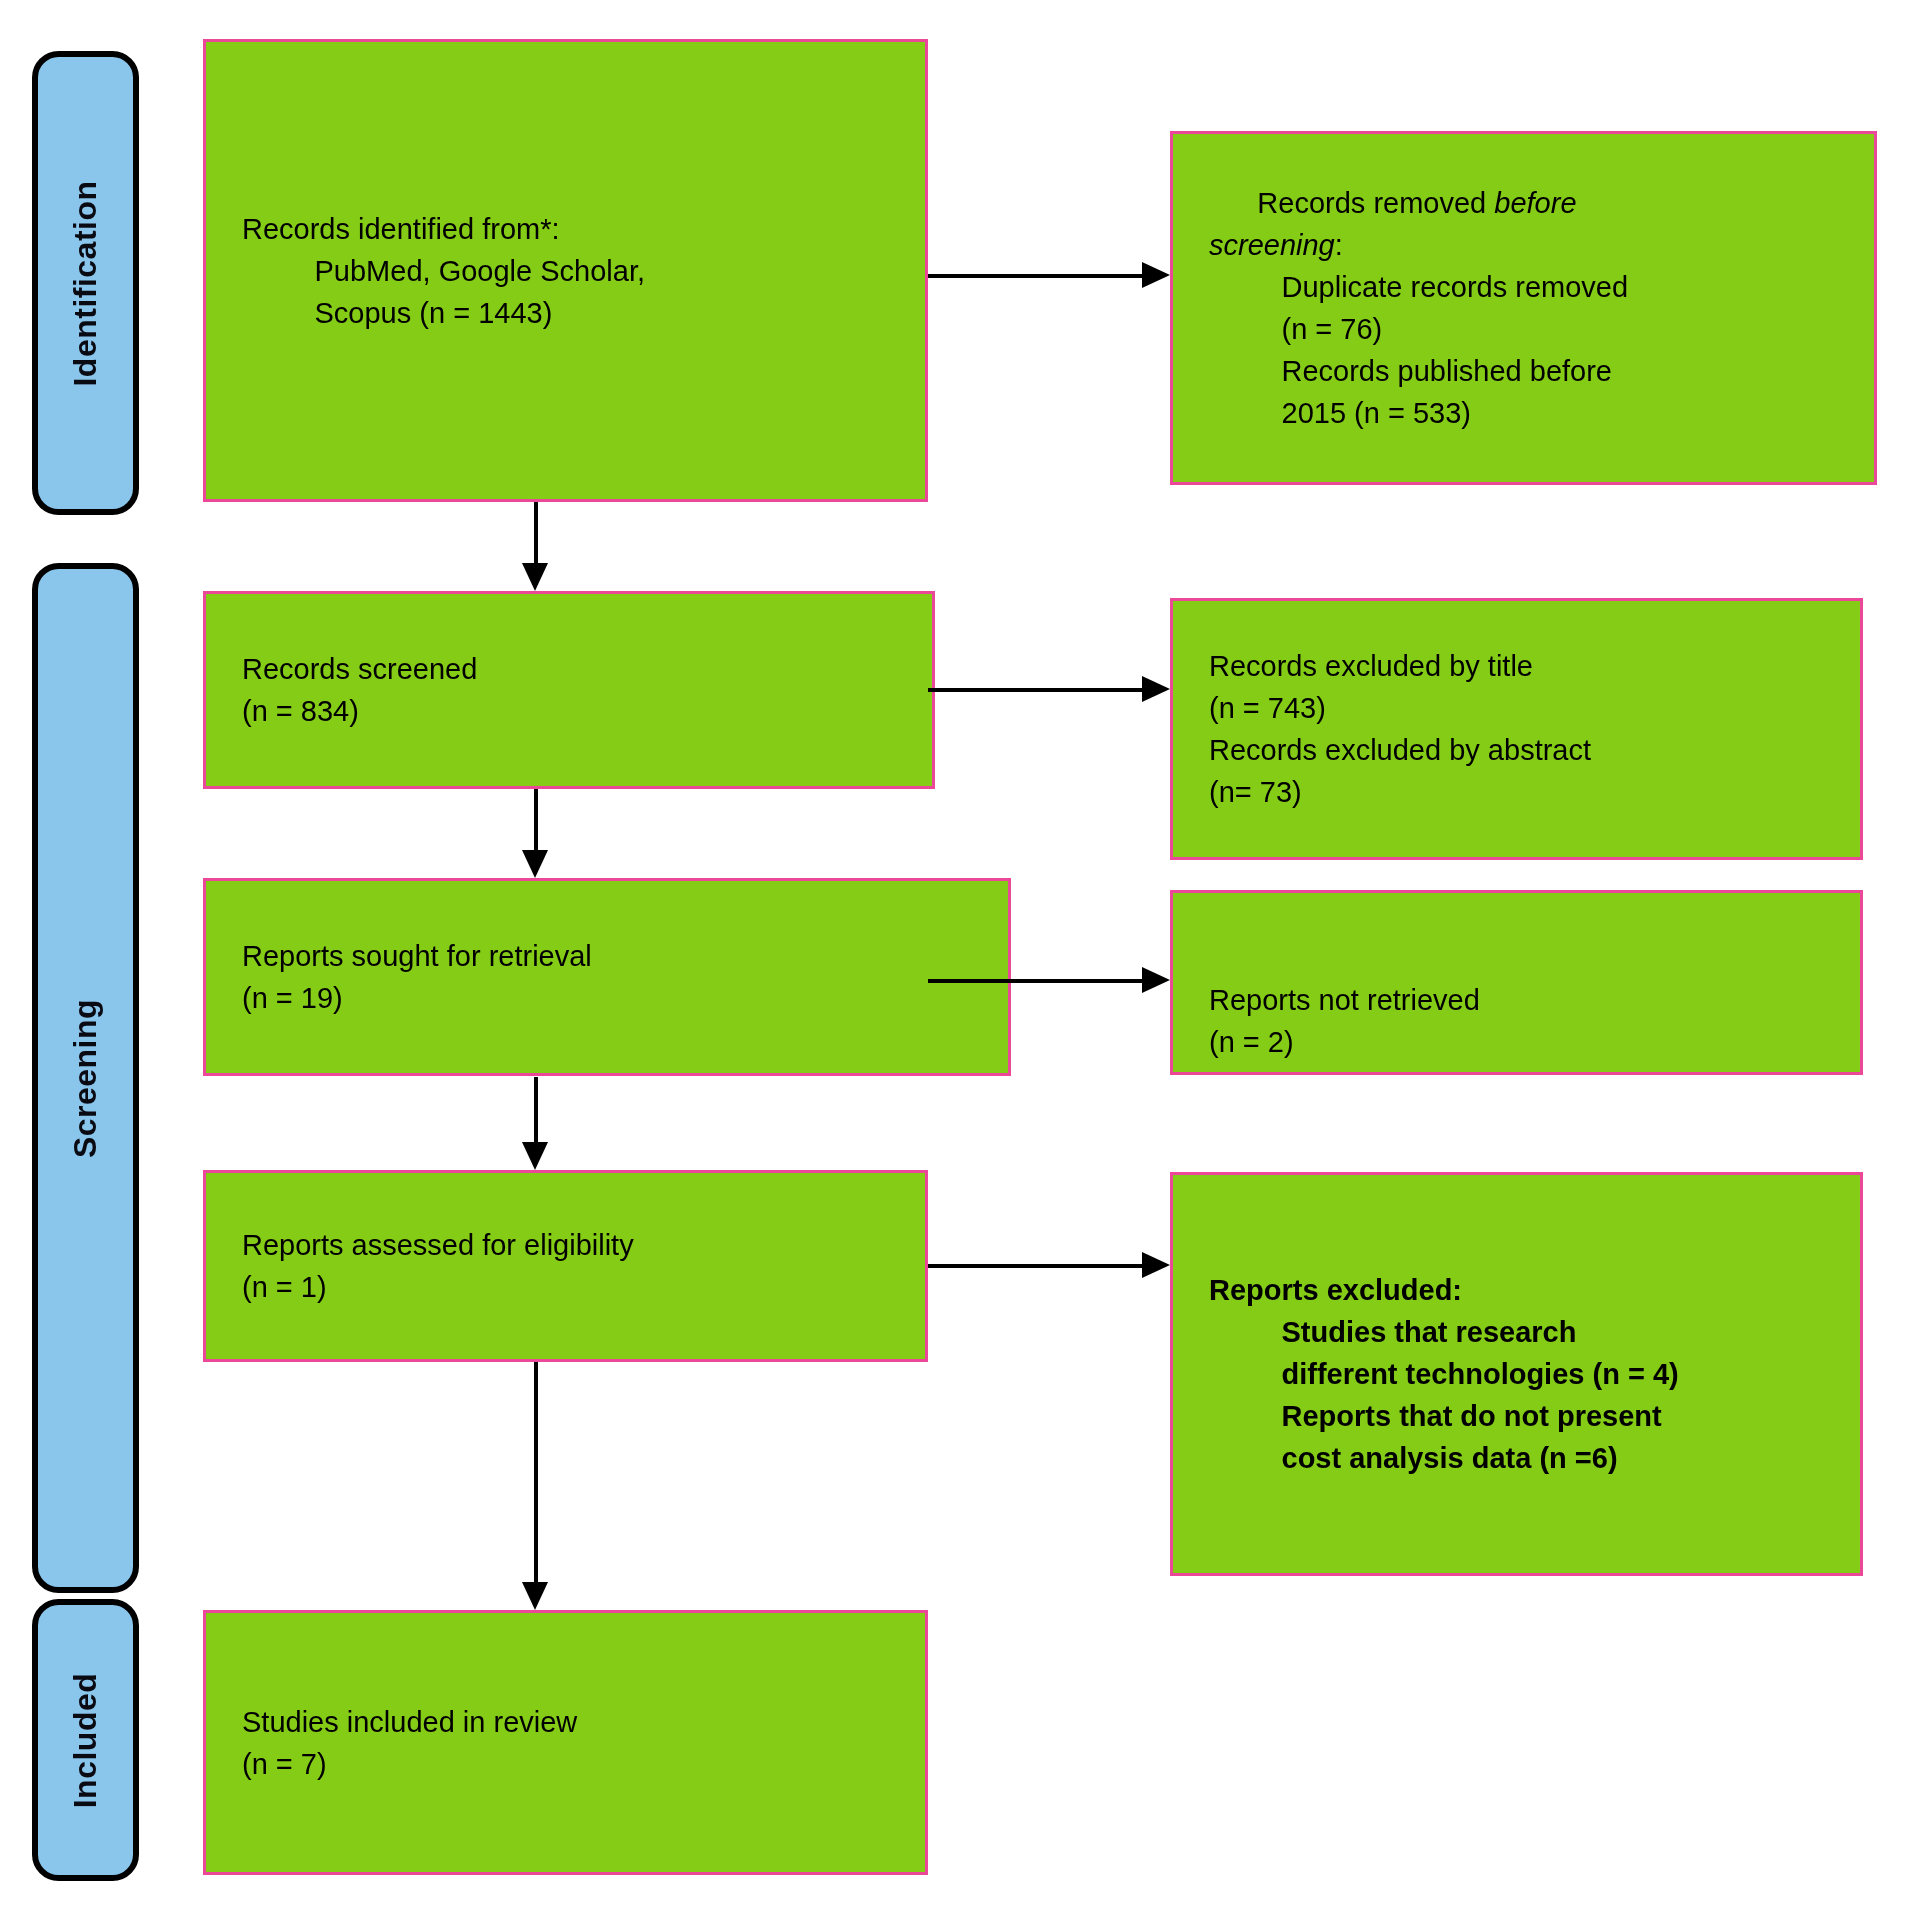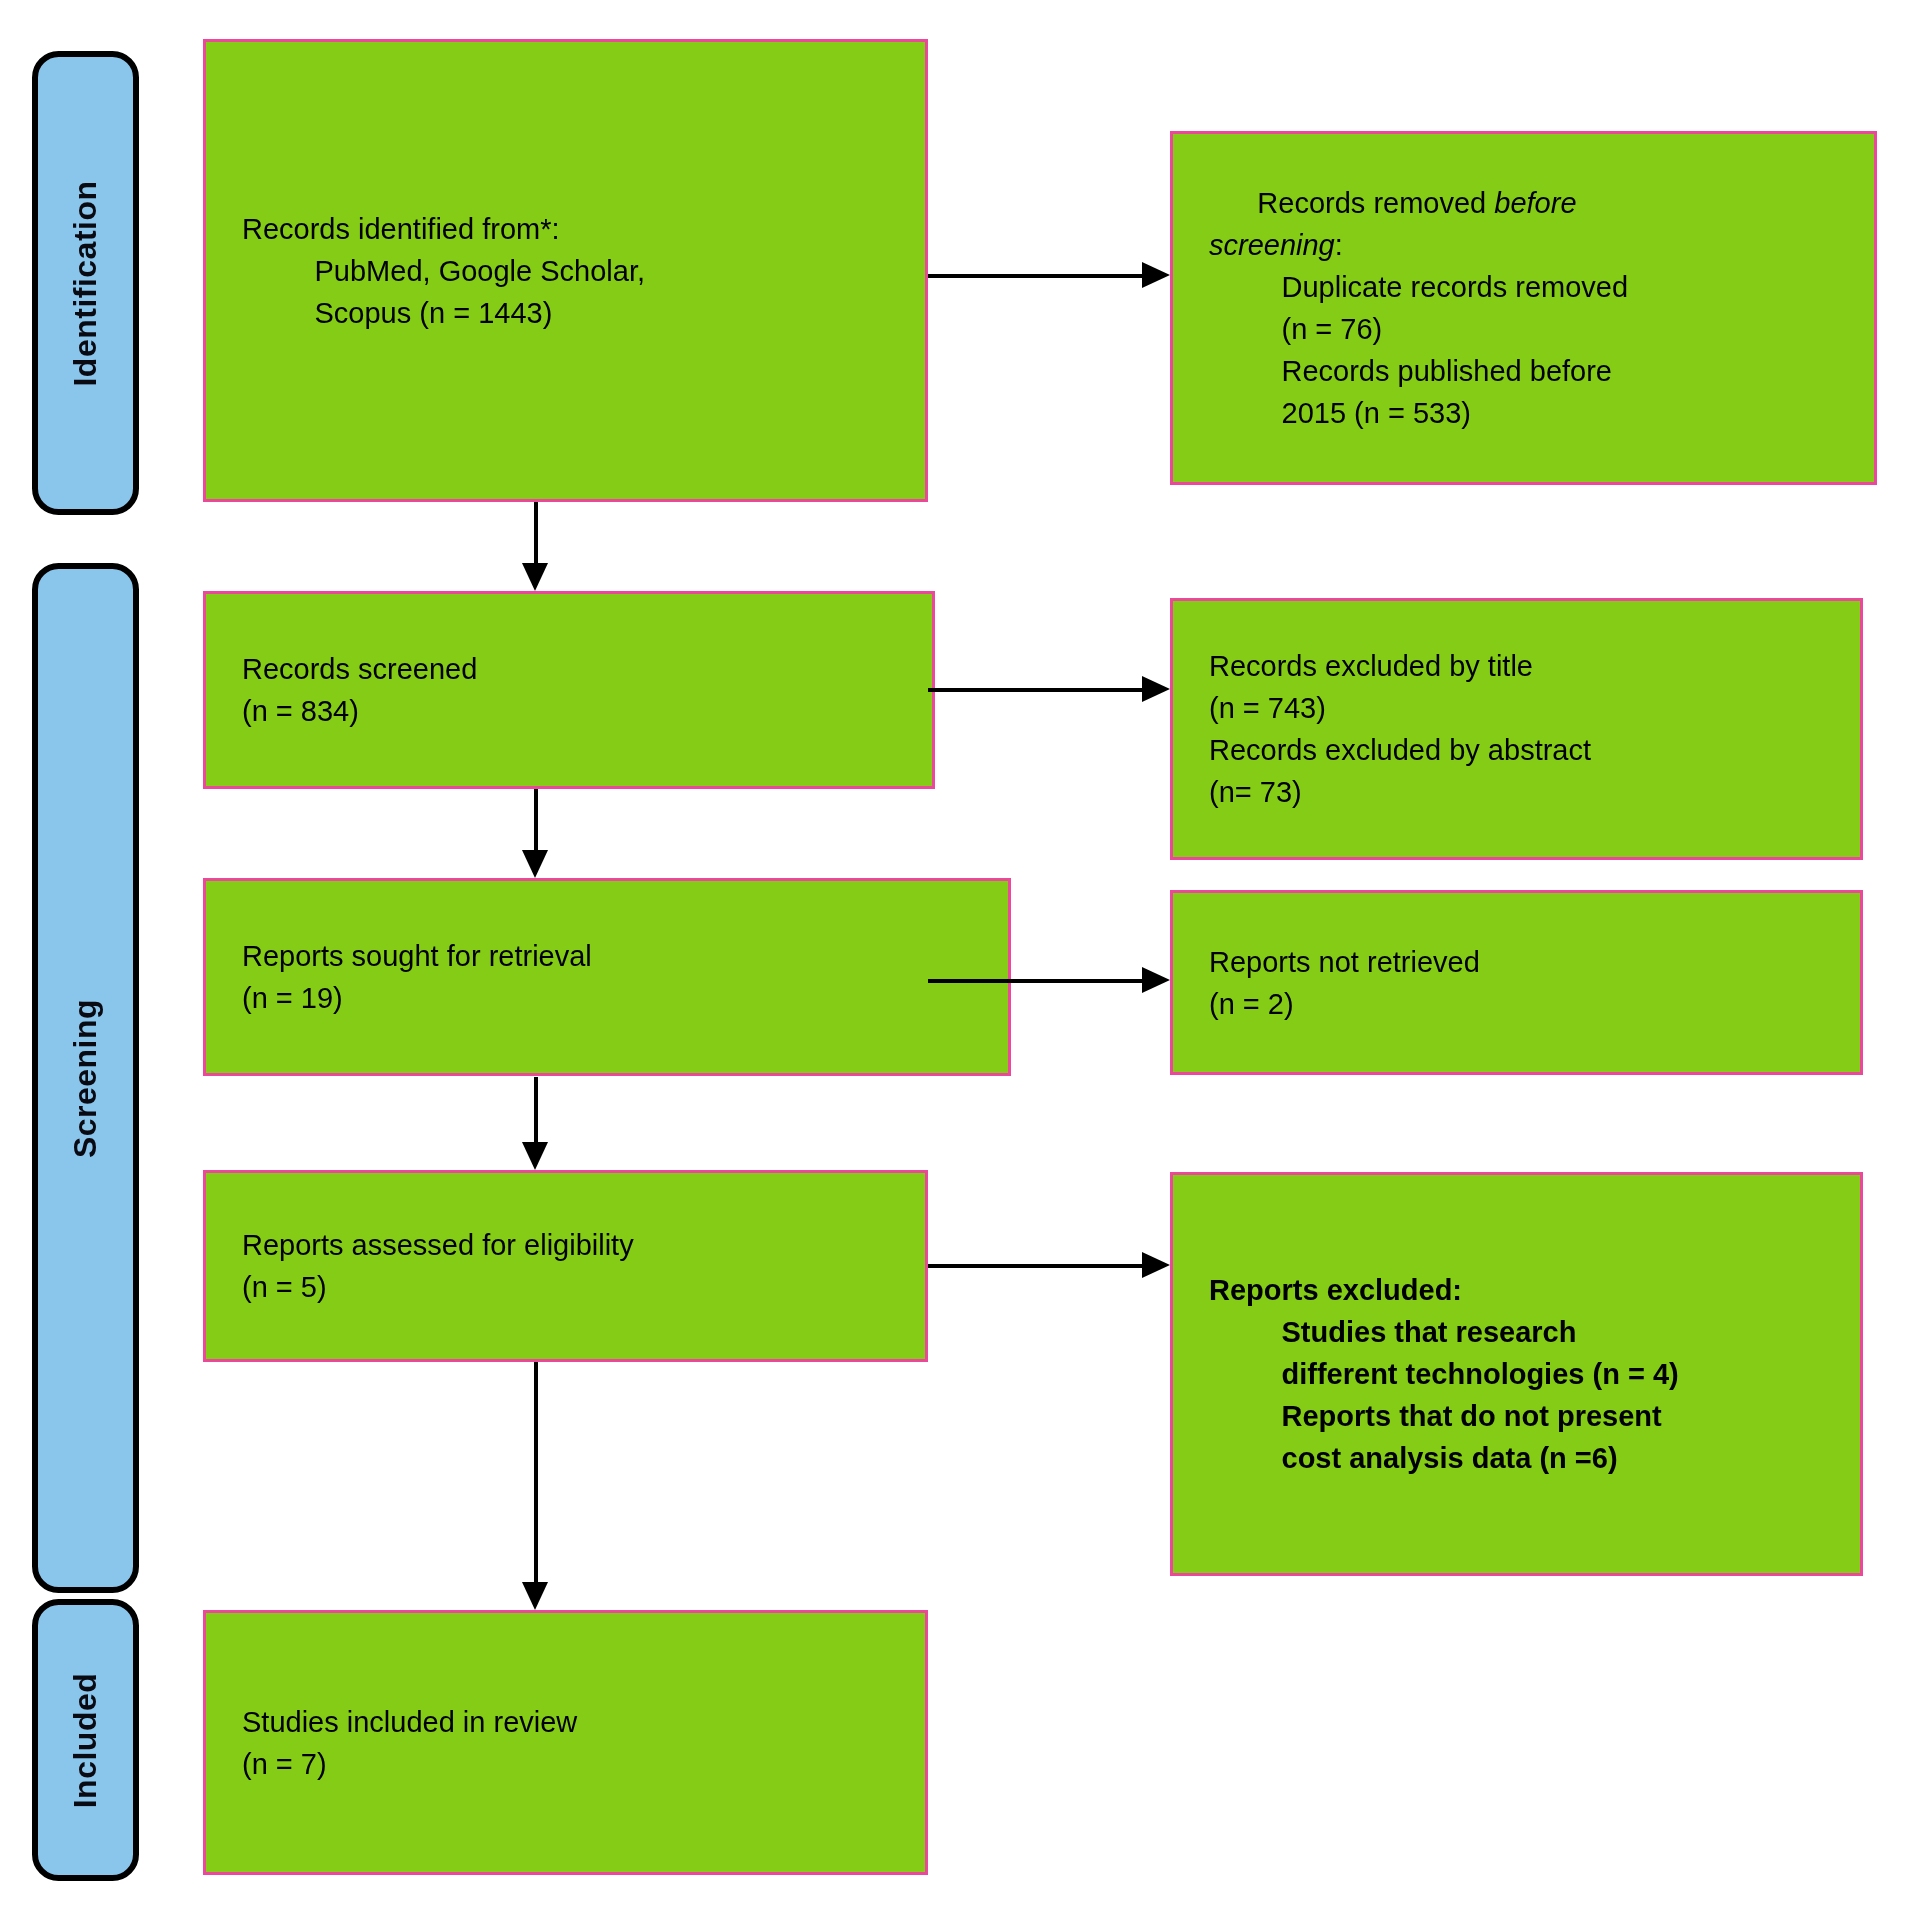--- a/index.html
+++ b/index.html
@@ -50,21 +50,21 @@
   .italic{font-style:italic;}
 
   #node-identified{left:203px;top:39px;width:725px;height:463px;}
   #node-screened{left:203px;top:591px;width:732px;height:198px;}
   #node-sought{left:203px;top:878px;width:808px;height:198px;}
   #node-assessed{left:203px;top:1170px;width:725px;height:192px;}
   #node-included{left:203px;top:1610px;width:725px;height:265px;align-items:center;}
 
   #node-removed{left:1170px;top:131px;width:707px;height:354px;}
   #node-excluded-screening{left:1170px;top:598px;width:693px;height:262px;}
-  #node-not-retrieved{left:1170px;top:890px;width:693px;height:185px;}
+  #node-not-retrieved{left:1170px;top:890px;width:693px;height:185px;align-items:flex-end;}
   #node-reports-excluded{left:1170px;top:1172px;width:693px;height:404px;font-weight:bold;}
 
   
   .vline{position:absolute;width:3.6px;background:#000;left:534px;}
   .hline{position:absolute;height:3.6px;background:#000;left:928px;width:214px;}
   .arr-down{
     position:absolute;left:522px;width:0;height:0;
     border-left:13.7px solid transparent;
     border-right:13.7px solid transparent;
     border-top:28px solid #000;
@@ -107,21 +107,21 @@
   <div class="node" id="node-screened">
     <div class="node-text">Records screened
 (n = 834)</div>
   </div>
   <div class="node" id="node-sought">
     <div class="node-text">Reports sought for retrieval
 (n = 19)</div>
   </div>
   <div class="node" id="node-assessed">
     <div class="node-text">Reports assessed for eligibility
-(n = 5)</div>
+(n = 1)</div>
   </div>
   <div class="node" id="node-included">
     <div class="node-text">Studies included in review
 (n = 7)</div>
   </div>
 
   <div class="node" id="node-removed">
     <div class="node-text">
       <span>Records removed </span><span class="italic">before
 screening</span><span>:</span><span>

